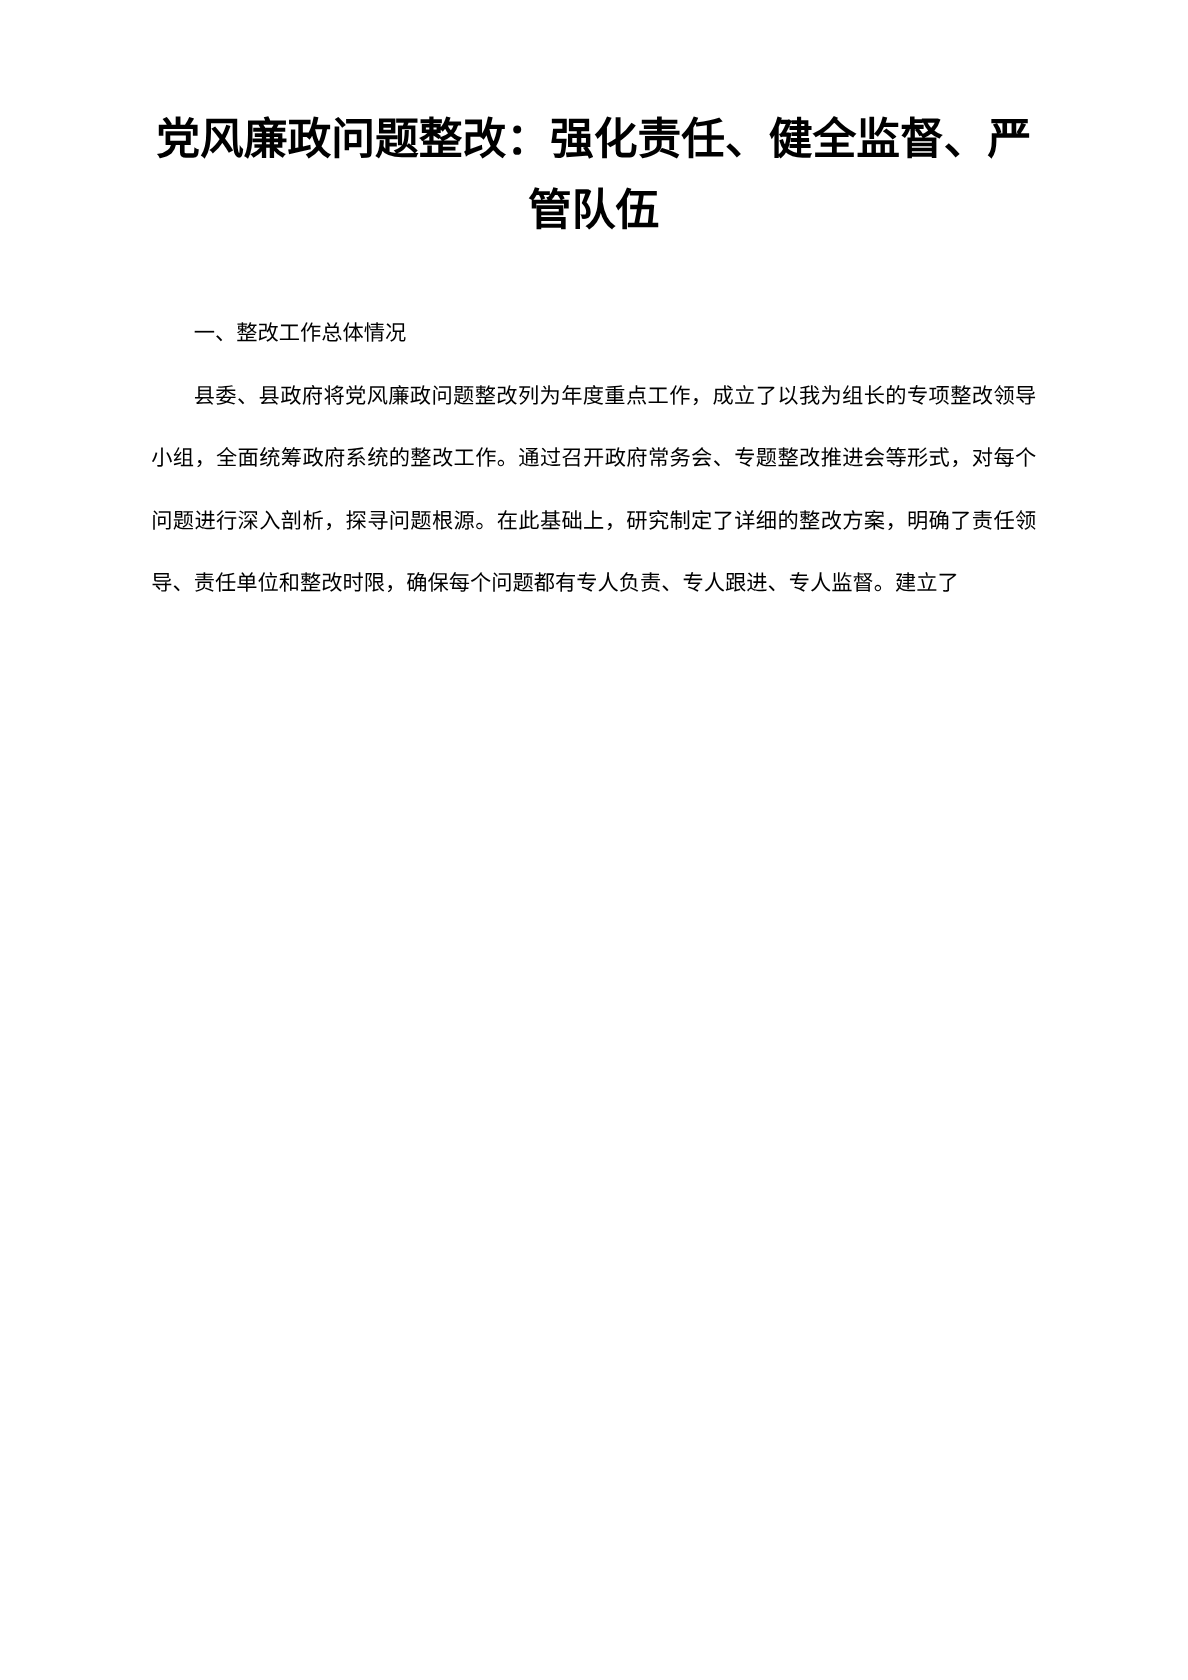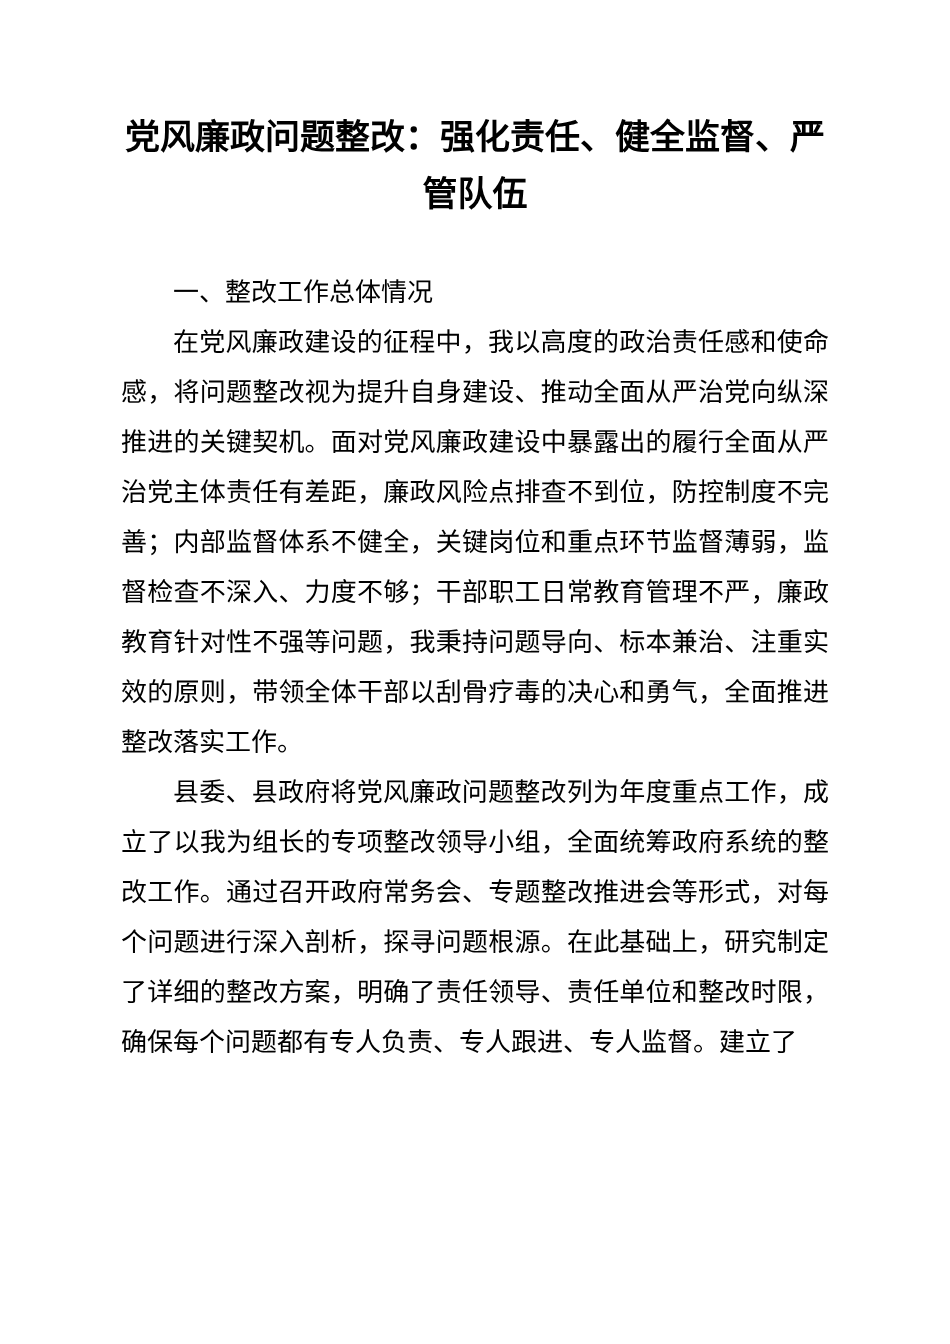--- a/index.html
+++ b/index.html
@@ -4,50 +4,49 @@
 <style>
   * { margin: 0; padding: 0; box-sizing: border-box; }
   html, body { background: #ffffff; }
   .page {
     position: relative;
     width: 950px;
     height: 1344px;
     margin: 0 auto;
     background: #ffffff;
     color: #000000;
-    font-family: Liberation Sans, sans-serif;
+    font-family: Liberation Serif, serif;
     overflow: hidden;
-    padding-top: 108px;
+    padding-top: 83px;
   }
   .doc-title {
     width: 730px;
     margin: 0 auto;
     font-size: 35px;
     font-weight: bold;
     line-height: 57px;
     text-align: center;
     letter-spacing: 0;
   }
   .doc-body {
     width: 708px;
     margin: 45px auto 0 auto;
-    font-size: 26px;
+    font-size: 17px;
     line-height: 50px;
     text-align: justify;
     line-break: strict;
   }
   .doc-body p {
     margin: 0;
     text-indent: 2em;
   }
 </style>
 </head>
 <body>
 
 <div class="page">
   <h1 class="doc-title">党风廉政问题整改：强化责任、健全监督、严管队伍</h1>
 
   <div class="doc-body">
     <p>一、整改工作总体情况</p>
-    <p>在党风廉政建设的征程中，我以高度的政治责任感和使命感，将问题整改视为提升自身建设、推动全面从严治党向纵深推进的关键契机。面对党风廉政建设中暴露出的履行全面从严治党主体责任有差距，廉政风险点排查不到位，防控制度不完善；内部监督体系不健全，关键岗位和重点环节监督薄弱，监督检查不深入、力度不够；干部职工日常教育管理不严，廉政教育针对性不强等问题，我秉持问题导向、标本兼治、注重实效的原则，带领全体干部以刮骨疗毒的决心和勇气，全面推进整改落实工作。</p>
     <p>县委、县政府将党风廉政问题整改列为年度重点工作，成立了以我为组长的专项整改领导小组，全面统筹政府系统的整改工作。通过召开政府常务会、专题整改推进会等形式，对每个问题进行深入剖析，探寻问题根源。在此基础上，研究制定了详细的整改方案，明确了责任领导、责任单位和整改时限，确保每个问题都有专人负责、专人跟进、专人监督。建立了</p>
   </div>
 </div>
 
 </body></html>

